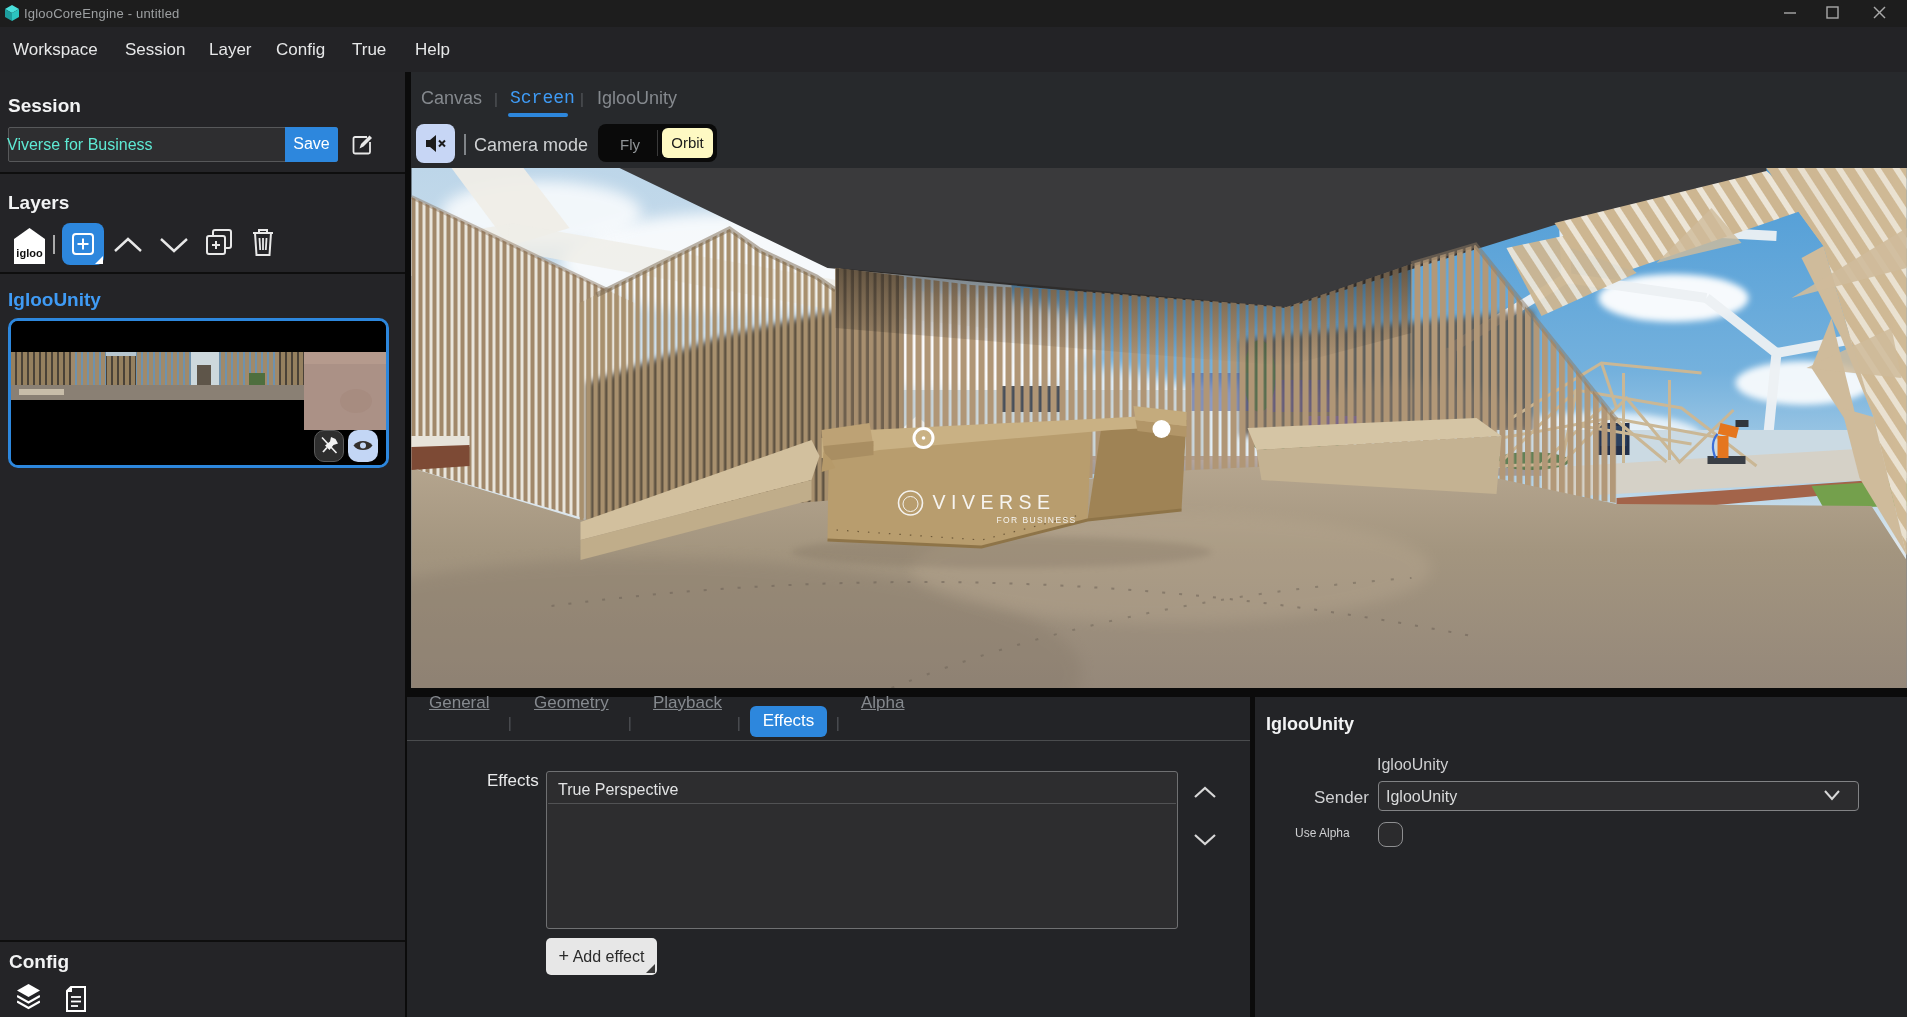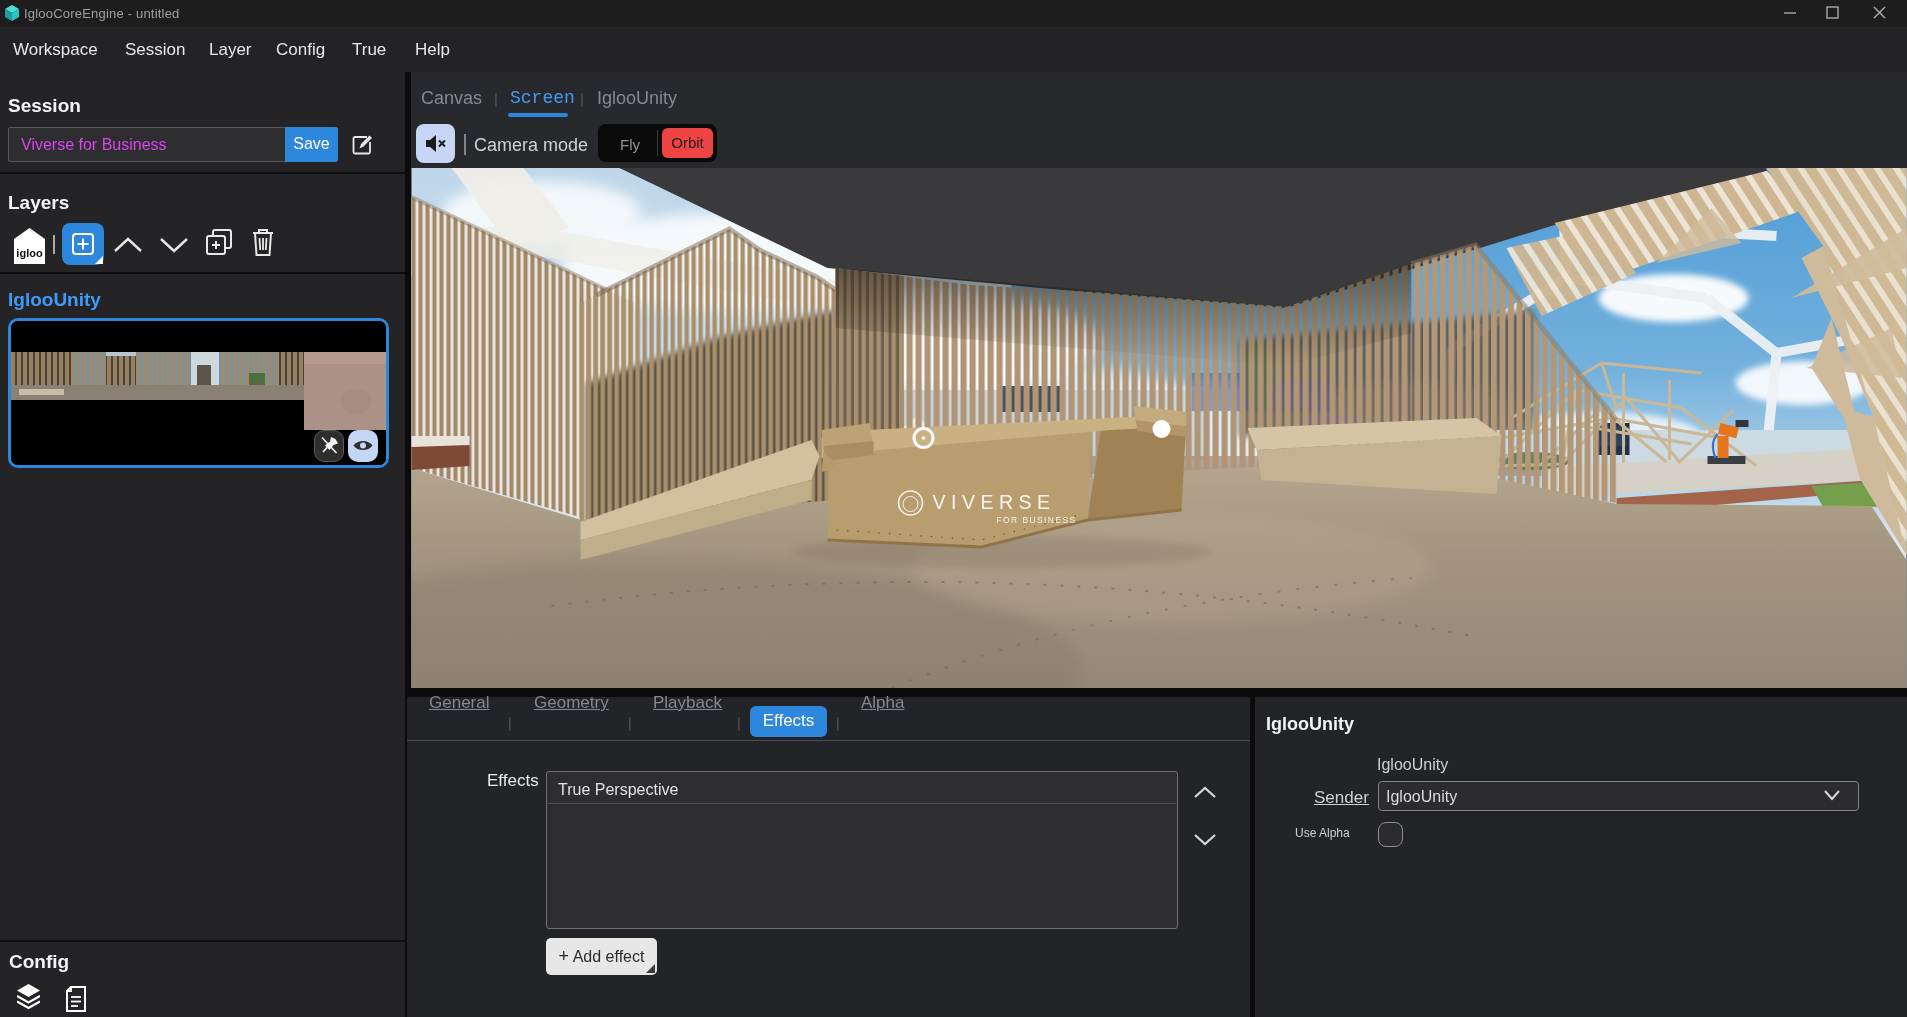--- a/index.html
+++ b/index.html
@@ -14,21 +14,21 @@
 
   
   #menubar { left:0; top:27px; width:1907px; height:45px; background:#232326; }
   .menuitem { position:absolute; top:40px; font-size:17px; color:#e6e7e8; }
 
   
   #sidebar { left:0; top:72px; width:405px; height:945px; background:#242427; }
   .sechead { position:absolute; left:8px; font-size:19px; font-weight:bold; color:#f2f3f4; }
   #sess-input { left:8px; top:127px; width:330px; height:35px; background:#2e2e30;
      border:1px solid #57585a; border-radius:2px; }
-  #sess-text { left:21px; top:136px; font-size:16px; color:#d946ef; }
+  #sess-text { left:7px; top:136px; font-size:16px; color:#5eead4; }
   #save-btn { left:285px; top:127px; width:53px; height:35px; background:#2d87dd;
      border-radius:0 3px 3px 0; color:#fff; font-size:16px; text-align:center; line-height:34px; }
   .hdiv { position:absolute; left:0; width:405px; height:2px; background:#0e0e0e; }
 
   #igloounity-label { left:8px; top:289px; font-size:19px; font-weight:bold; color:#3f9bf5; }
   #thumb-box { left:8px; top:318px; width:381px; height:150px; background:#000;
      border:3px solid #2d87dd; border-radius:10px; overflow:hidden; }
   #pin-btn { left:314px; top:430px; width:30px; height:32px; background:#2e2e2e;
      border:1.5px solid #5a5a5a; border-radius:10px; }
   #eye-btn { left:348px; top:430px; width:30px; height:32px; background:#c3d6f5; border-radius:10px; }
@@ -39,21 +39,21 @@
   .tab { position:absolute; top:88px; font-size:18px; color:#85898e; }
   .tabsep { position:absolute; top:90px; font-size:15px; color:#55585c; }
   #tab-screen { color:#3f9bf5;font-family:Liberation Mono, monospace; }
   #tab-underline { left:508px; top:113px; width:60px; height:4px; background:#2d87dd; border-radius:2px; }
   #mute-btn { left:416px; top:124px; width:39px; height:39px; background:#c7d6f5; border-radius:8px; }
   #cam-sep { left:464px; top:134px; width:2px; height:21px; background:#808488; }
   #cam-label { left:474px; top:135px; font-size:18px; color:#cfd1d3; }
   #flyorbit { left:598px; top:124px; width:119px; height:38px; background:#0a0a0a; border-radius:8px; }
   #fly-text { left:620px; top:136px; font-size:15px; color:#8f9396; }
   #fo-sep { left:657px; top:130px; width:1px; height:26px; background:#3a3a3a; }
-  #orbit-btn { left:662px; top:128px; width:51px; height:30px; background:#ef4444; border-radius:6px;
+  #orbit-btn { left:662px; top:128px; width:51px; height:30px; background:#fef9c3; border-radius:6px;
      color:#1c1c1c; font-size:15px; text-align:center; line-height:29px; }
 
   
   #viewport { left:411px; top:168px; width:1496px; height:520px; }
 
   
   #botbg { left:405px; top:688px; width:1502px; height:329px; background:#0b0b0b; }
   #botcenter { left:407px; top:697px; width:843px; height:320px; background:#232427; }
   #botright { left:1255px; top:697px; width:652px; height:320px; background:#232427; }
   .btab { position:absolute; top:693px; font-size:17px; color:#85898e;text-decoration:underline; }
@@ -63,21 +63,21 @@
   #btab-div { left:407px; top:740px; width:843px; height:1px; background:#4a4c4e; }
   #effects-label { left:487px; top:771px; font-size:17px; color:#e8e9ea; }
   #effects-list { left:546px; top:771px; width:632px; height:158px; background:#2d2d2f;
      border:1px solid #6f7072; border-radius:3px; }
   #tp-text { left:558px; top:781px; font-size:16px; color:#e2e3e4; }
   #tp-div { left:548px; top:803px; width:628px; height:1px; background:#515254; }
   #addeffect { left:546px; top:938px; width:111px; height:37px; background:#e7e7e7; border-radius:5px;
      color:#2b2b2b; font-size:16px; line-height:36px; text-align:center; }
   #ru-head { left:1266px; top:714px; font-size:18px; font-weight:bold; color:#f2f3f4; }
   #ru-sub  { left:1377px; top:756px; font-size:16px; color:#cfd0d2; }
-  #sender-label { left:1314px; top:788px; font-size:17px; color:#cfd0d2;text-decoration:underline; }
+  #sender-label { left:1314px; top:788px; font-size:17px; color:#cfd0d2; }
   #sender-dd { left:1378px; top:781px; width:481px; height:30px; background:#2c2c2e;
      border:1px solid #828385; border-radius:4px; }
   #sender-val { left:1386px; top:788px; font-size:16px; color:#dadbdc; }
   #alpha-label { left:1295px; top:826px; font-size:12px; color:#cfd0d2; }
   #alpha-box { left:1378px; top:822px; width:25px; height:25px; background:#2b2b2d;
      border:1px solid #8e8f91; border-radius:8px; }
   #library-label { left:9px; top:951px; font-size:19px; font-weight:bold; color:#f2f3f4; }
 </style>
 </head>
 <body>

